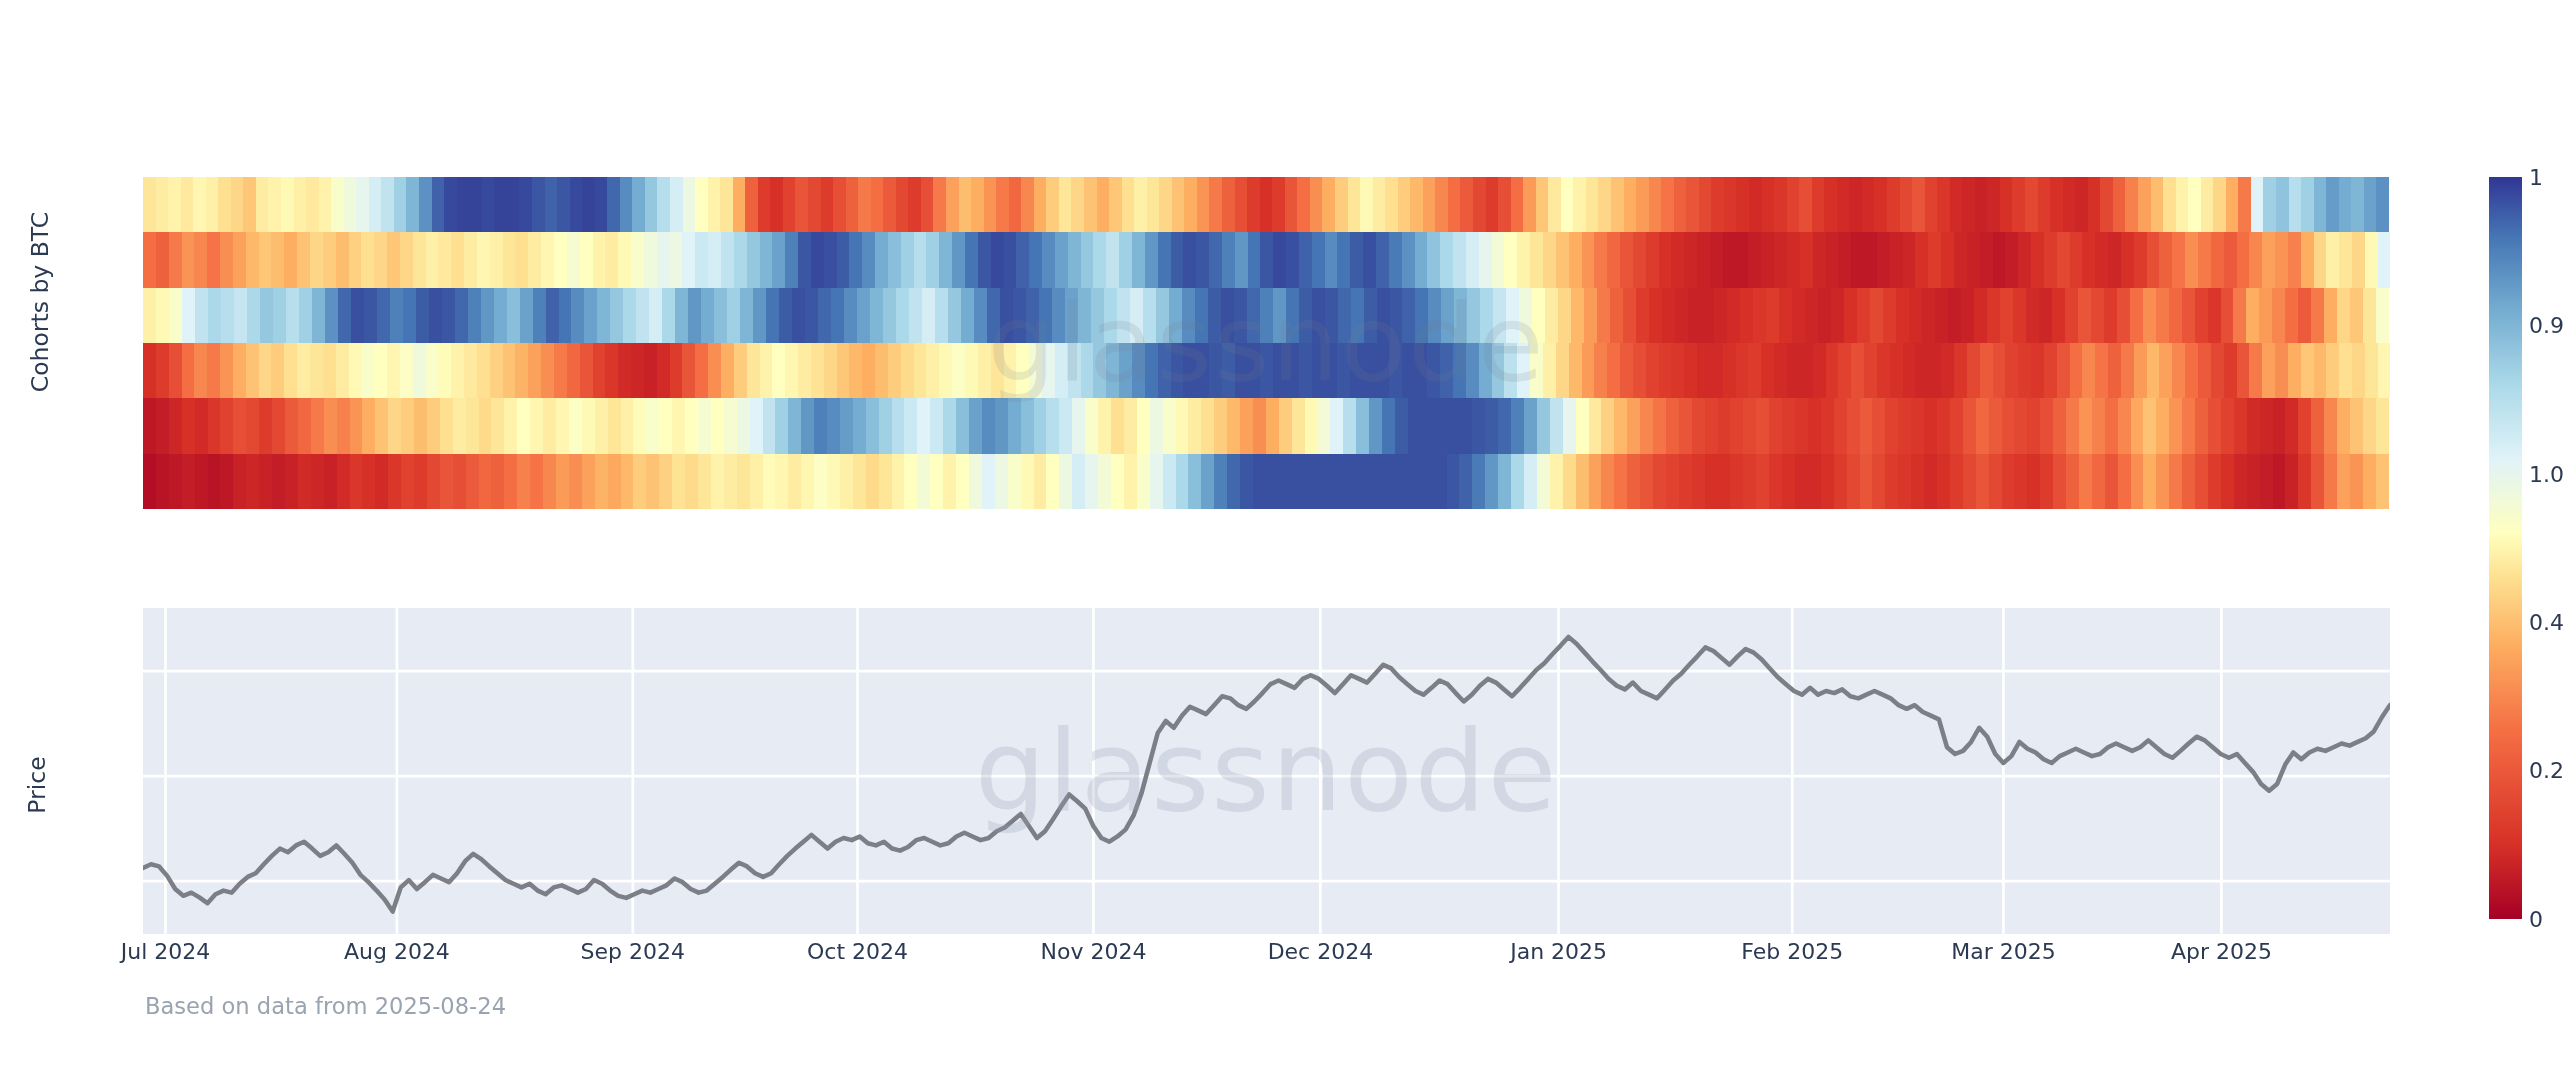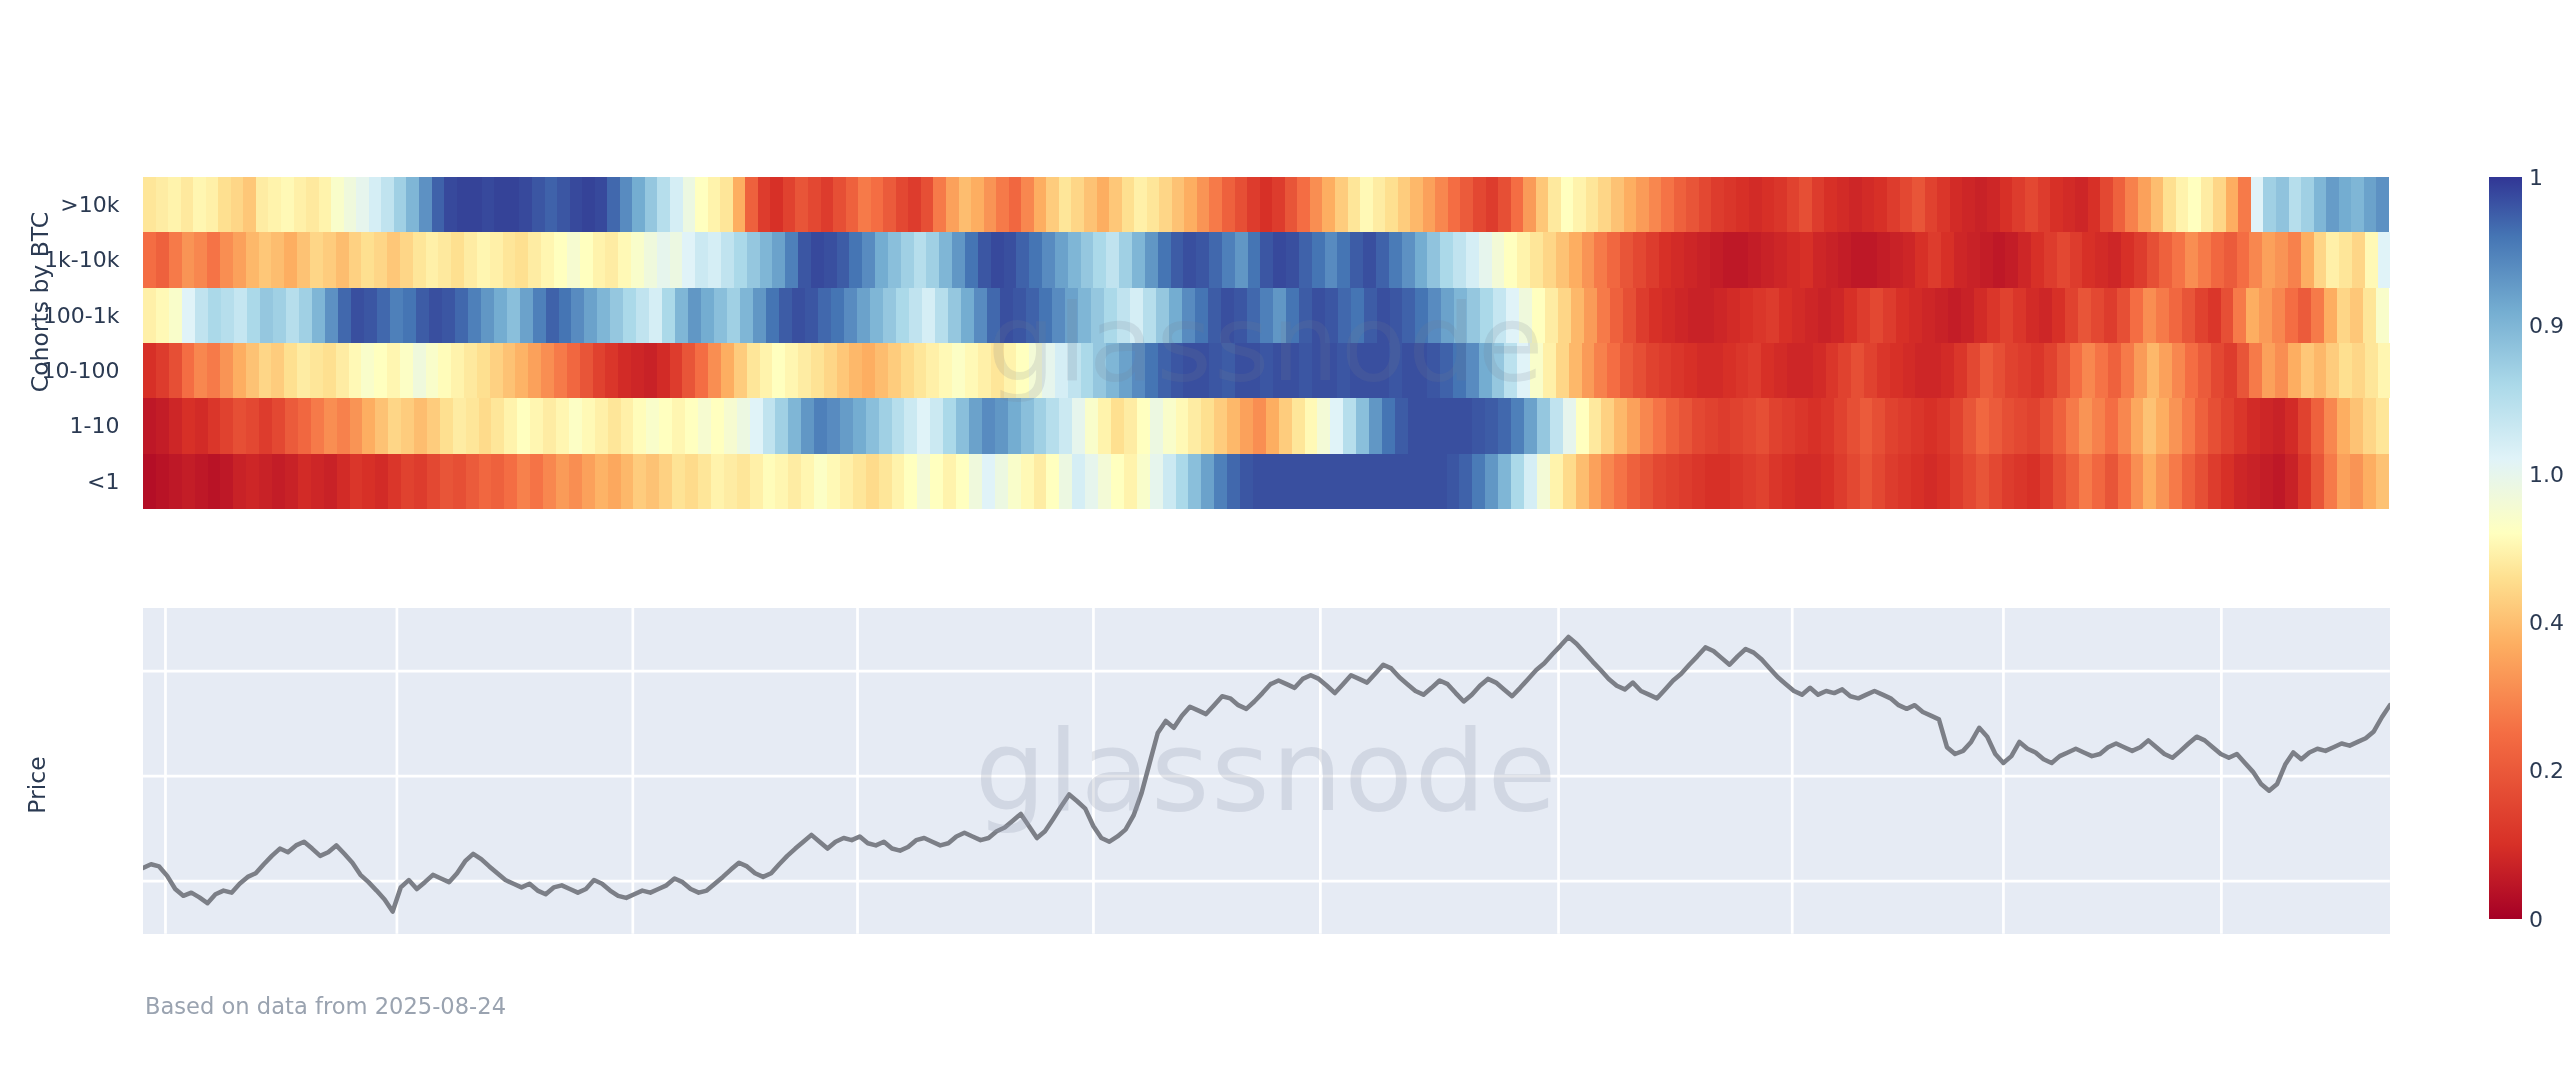--- a/index.html
+++ b/index.html
@@ -184,28 +184,20 @@
   }
 </style>
 </head>
 <body>
 
 <div id="root">
 
 
   <div id="cohort-axis-title">Cohorts by BTC</div>
 
-  <div class="hm-ylabels" id="hm-ylabels">
-      <div class="hm-ylabel">&gt;10k</div>
-      <div class="hm-ylabel">1k-10k</div>
-      <div class="hm-ylabel">100-1k</div>
-      <div class="hm-ylabel">10-100</div>
-      <div class="hm-ylabel">1-10</div>
-      <div class="hm-ylabel">&lt;1</div>
-    </div>
 
   <div id="heatmap-panel">
     <div id="heatmap-grid">
         <div class="hm-row">
           <div class="hm-cell" style="background: rgb(254, 230, 153);"></div>
           <div class="hm-cell" style="background: rgb(254, 236, 163);"></div>
           <div class="hm-cell" style="background: rgb(255, 243, 172);"></div>
           <div class="hm-cell" style="background: rgb(254, 233, 158);"></div>
           <div class="hm-cell" style="background: rgb(255, 246, 177);"></div>
           <div class="hm-cell" style="background: rgb(255, 240, 168);"></div>
@@ -1294,17 +1286,29 @@
         <line x1="1301.616" x2="1301.616" y1="0" y2="360" stroke="#ffffff" stroke-width="3"></line>
         <line x1="1564.92" x2="1564.92" y1="0" y2="360" stroke="#ffffff" stroke-width="3"></line>
         <line x1="1823.2560000000003" x2="1823.2560000000003" y1="0" y2="360" stroke="#ffffff" stroke-width="3"></line>
         <line x1="2056.752" x2="2056.752" y1="0" y2="360" stroke="#ffffff" stroke-width="3"></line>
         <line x1="2297.7000000000003" x2="2297.7000000000003" y1="0" y2="360" stroke="#ffffff" stroke-width="3"></line>
         <path d="M0.00,287.42 L8.90,283.35 L17.81,285.68 L26.71,296.13 L35.61,310.65 L44.52,318.19 L53.42,314.71 L62.32,319.94 L71.23,326.32 L80.13,316.45 L89.03,312.39 L97.94,314.71 L106.84,304.84 L115.74,297.29 L124.65,293.23 L133.55,283.35 L142.45,274.06 L151.35,265.94 L160.26,270.00 L169.16,262.45 L178.06,258.39 L186.97,265.94 L195.87,274.06 L204.77,270.00 L213.68,262.45 L222.58,271.74 L231.48,281.61 L240.39,294.97 L249.29,303.10 L258.19,312.39 L267.10,322.26 L276.00,335.61 L284.90,308.90 L293.81,300.77 L302.71,310.65 L311.61,303.10 L320.52,294.97 L329.42,299.03 L338.32,303.10 L347.23,293.23 L356.13,279.87 L365.03,271.74 L373.94,277.55 L382.84,285.68 L391.74,293.23 L400.65,300.77 L409.55,304.84 L418.45,308.90 L427.35,304.84 L436.26,312.39 L445.16,316.45 L454.06,308.90 L462.97,306.58 L471.87,310.65 L480.77,314.71 L489.68,310.65 L498.58,300.77 L507.48,304.84 L516.39,312.39 L525.29,318.19 L534.19,320.52 L543.10,316.45 L552.00,312.39 L560.90,314.71 L569.81,310.65 L578.71,306.58 L587.61,299.03 L596.52,303.10 L605.42,310.65 L614.32,314.71 L623.23,312.39 L632.13,304.84 L641.03,297.29 L649.94,289.16 L658.84,281.61 L667.74,285.68 L676.65,293.23 L685.55,297.29 L694.45,293.23 L703.35,283.35 L712.26,274.06 L721.16,265.94 L730.06,258.39 L738.97,250.84 L747.87,258.39 L756.77,265.94 L765.68,258.39 L774.58,254.32 L783.48,256.65 L792.39,252.58 L801.29,260.13 L810.19,262.45 L819.10,258.39 L828.00,265.94 L836.90,268.26 L845.81,264.19 L854.71,256.65 L863.61,254.32 L872.52,258.39 L881.42,262.45 L890.32,260.13 L899.23,252.58 L908.13,248.52 L917.03,252.58 L925.94,256.65 L934.84,254.32 L943.74,246.77 L952.65,242.71 L961.55,235.16 L970.45,227.61 L979.35,240.97 L988.26,254.32 L997.16,246.77 L1006.06,233.42 L1014.97,219.48 L1023.87,206.13 L1032.77,213.68 L1041.68,221.81 L1050.58,240.97 L1059.48,254.32 L1068.39,258.39 L1077.29,252.58 L1086.19,245.03 L1095.10,229.35 L1104.00,204.39 L1112.90,171.29 L1121.81,138.19 L1130.71,124.84 L1139.61,132.39 L1148.52,119.03 L1157.42,109.16 L1166.32,113.23 L1175.23,117.29 L1184.13,107.42 L1193.03,97.55 L1201.94,99.87 L1210.84,107.42 L1219.74,111.48 L1228.65,103.35 L1237.55,94.06 L1246.45,84.19 L1255.35,80.13 L1264.26,84.19 L1273.16,88.26 L1282.06,78.39 L1290.97,74.32 L1299.87,78.39 L1308.77,85.94 L1317.68,94.06 L1326.58,84.19 L1335.48,74.32 L1344.39,78.39 L1353.29,82.45 L1362.19,72.58 L1371.10,62.71 L1380.00,66.77 L1388.90,76.65 L1397.81,84.19 L1406.71,91.74 L1415.61,95.81 L1424.52,88.26 L1433.42,80.13 L1442.32,84.19 L1451.23,94.06 L1460.13,103.35 L1469.03,95.81 L1477.94,85.94 L1486.84,78.39 L1495.74,82.45 L1504.65,90.00 L1513.55,97.55 L1522.45,88.26 L1531.35,78.39 L1540.26,68.52 L1549.16,60.97 L1558.06,51.10 L1566.97,41.81 L1575.87,31.94 L1584.77,39.48 L1593.68,49.35 L1602.58,59.23 L1611.48,68.52 L1620.39,78.39 L1629.29,85.94 L1638.19,90.00 L1647.10,82.45 L1656.00,91.74 L1664.90,95.81 L1673.81,99.87 L1682.71,90.00 L1691.61,80.13 L1700.52,72.58 L1709.42,62.71 L1718.32,53.42 L1727.23,43.55 L1736.13,47.61 L1745.03,55.16 L1753.94,62.71 L1762.84,53.42 L1771.74,45.29 L1780.65,49.35 L1789.55,56.90 L1798.45,66.77 L1807.35,76.65 L1816.26,84.19 L1825.16,91.74 L1834.06,95.81 L1842.97,88.26 L1851.87,95.81 L1860.77,91.74 L1869.68,94.06 L1878.58,90.00 L1887.48,97.55 L1896.39,99.87 L1905.29,95.81 L1914.19,91.74 L1923.10,95.81 L1932.00,99.87 L1940.90,107.42 L1949.81,111.48 L1958.71,107.42 L1967.61,114.97 L1976.52,119.03 L1985.42,123.10 L1994.32,153.87 L2003.23,161.42 L2012.13,157.94 L2021.03,148.06 L2029.94,132.39 L2038.84,142.26 L2047.74,161.42 L2056.65,171.29 L2065.55,163.74 L2074.45,148.06 L2083.35,155.61 L2092.26,159.68 L2101.16,167.23 L2110.06,171.29 L2118.97,163.74 L2127.87,159.68 L2136.77,155.61 L2145.68,159.68 L2154.58,163.74 L2163.48,161.42 L2172.39,153.87 L2181.29,149.81 L2190.19,153.87 L2199.10,157.94 L2208.00,153.87 L2216.90,146.32 L2225.81,153.87 L2234.71,161.42 L2243.61,165.48 L2252.52,157.94 L2261.42,149.81 L2270.32,142.26 L2279.23,146.32 L2288.13,153.87 L2297.03,161.42 L2305.94,165.48 L2314.84,161.42 L2323.74,171.29 L2332.65,181.16 L2341.55,194.52 L2350.45,202.06 L2359.35,194.52 L2368.26,173.03 L2377.16,159.68 L2386.06,167.23 L2394.97,159.68 L2403.87,155.61 L2412.77,157.94 L2421.68,153.87 L2430.58,149.81 L2439.48,152.13 L2448.39,148.06 L2457.29,144.00 L2466.19,136.45 L2475.10,120.77 L2484.00,107.42" fill="none" stroke="#7c7f87" stroke-width="5" stroke-linejoin="round" stroke-linecap="round"></path>
       </svg>
     <div id="price-watermark">glassnode</div>
   </div>
 
+  <div id="xaxis">
+      <div class="x-tick" style="left: 1%;">Jul 2024</div>
+      <div class="x-tick" style="left: 11.3%;">Aug 2024</div>
+      <div class="x-tick" style="left: 21.8%;">Sep 2024</div>
+      <div class="x-tick" style="left: 31.8%;">Oct 2024</div>
+      <div class="x-tick" style="left: 42.3%;">Nov 2024</div>
+      <div class="x-tick" style="left: 52.4%;">Dec 2024</div>
+      <div class="x-tick" style="left: 63%;">Jan 2025</div>
+      <div class="x-tick" style="left: 73.4%;">Feb 2025</div>
+      <div class="x-tick" style="left: 82.8%;">Mar 2025</div>
+      <div class="x-tick" style="left: 92.5%;">Apr 2025</div>
+    </div>
 
   <div class="footer-left">Based on data from 2025-08-24</div>
 
 </div>
 
 
 </body></html>

